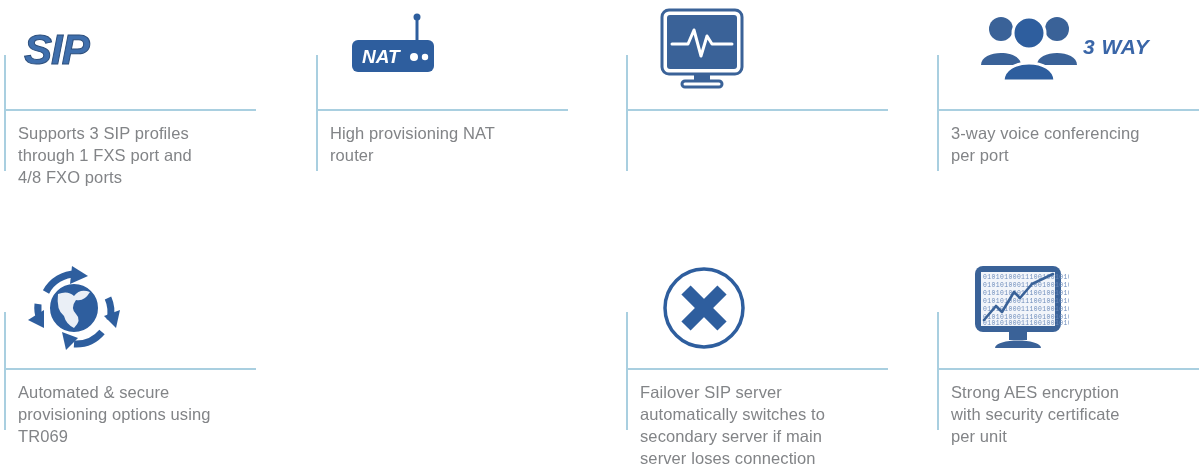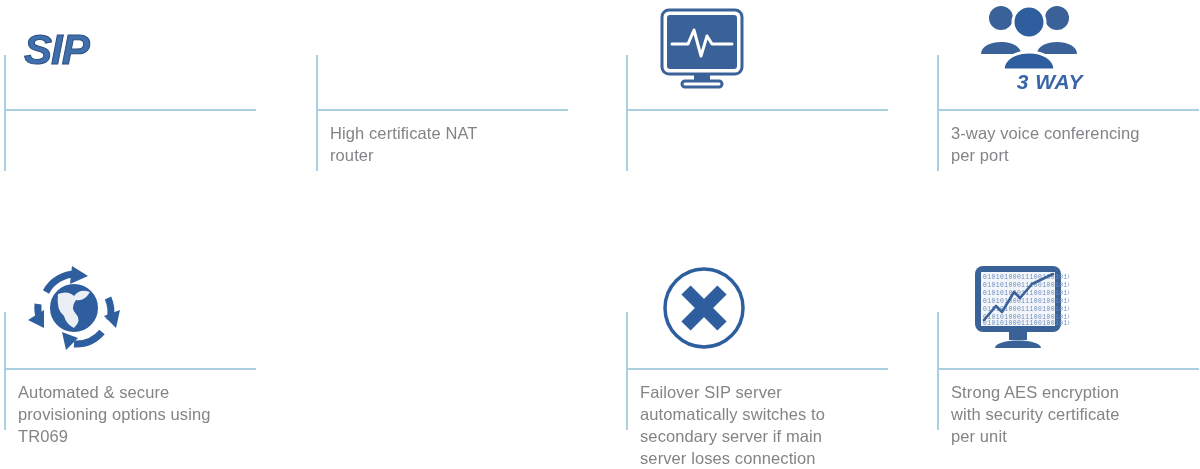--- a/index.html
+++ b/index.html
@@ -83,22 +83,22 @@
     line-height: 1;
     position: relative;
     left: 6px;
     top: -2px;
   }
   .sip-logo span { position: relative; }
 
   
   .threeway {
     display: flex;
-    flex-direction: column;
-    align-items: flex-end;
+    flex-direction: row;
+    align-items: center;
     position: relative;
     left: 24px;
     top: -4px;
   }
   .threeway-label {
     font-size: 21px;
     font-weight: bold;
     font-style: italic;
     color: #3a66a8;
     letter-spacing: 0.5px;
@@ -111,26 +111,39 @@
 <body>
 
 <div class="grid">
 
   <div class="cell r1 c1">
     <div class="icon-wrap">
       <div class="sip-logo"><span>SIP</span></div>
     </div>
     <div class="vline"></div>
     <div class="hline"></div>
+    <div class="caption">Supports 3 SIP profiles
+through 1 FXS port and
+4/8 FXO ports</div>
   </div>
 
   <div class="cell r1 c2">
-    <div class="vline"></div>
-    <div class="hline"></div>
-    <div class="caption">High certificate NAT
+    <div class="icon-wrap">
+      <svg width="124" height="80" viewBox="0 0 124 80">
+        <line x1="87" y1="6" x2="87" y2="30" stroke="#2e5e9e" stroke-width="3"></line>
+        <circle cx="87" cy="5" r="3.5" fill="#2e5e9e"></circle>
+        <rect x="22" y="28" width="82" height="32" rx="6" fill="#2e5e9e"></rect>
+        <text x="32" y="51" font-family="'Liberation Sans',sans-serif" font-size="19" font-weight="bold" font-style="italic" fill="#ffffff">NAT</text>
+        <circle cx="84" cy="45" r="4" fill="#ffffff"></circle>
+        <circle cx="95" cy="45" r="3.2" fill="#ffffff"></circle>
+      </svg>
+    </div>
+    <div class="vline"></div>
+    <div class="hline"></div>
+    <div class="caption">High provisioning NAT
 router</div>
   </div>
 
   <div class="cell r1 c3">
     <div class="icon-wrap">
       <svg width="100" height="92" viewBox="0 0 100 92" style="margin-left:14px">
         <rect x="8" y="4" width="80" height="64" rx="7" fill="none" stroke="#3a6298" stroke-width="3"></rect>
         <rect x="13" y="9" width="70" height="54" rx="3" fill="#3a6298"></rect>
         <polyline points="18,38 34,38 40,24 47,50 53,30 58,38 78,38" fill="none" stroke="#ffffff" stroke-width="3" stroke-linejoin="round" stroke-linecap="round"></polyline>
         <rect x="40" y="68" width="16" height="8" fill="#3a6298"></rect>

